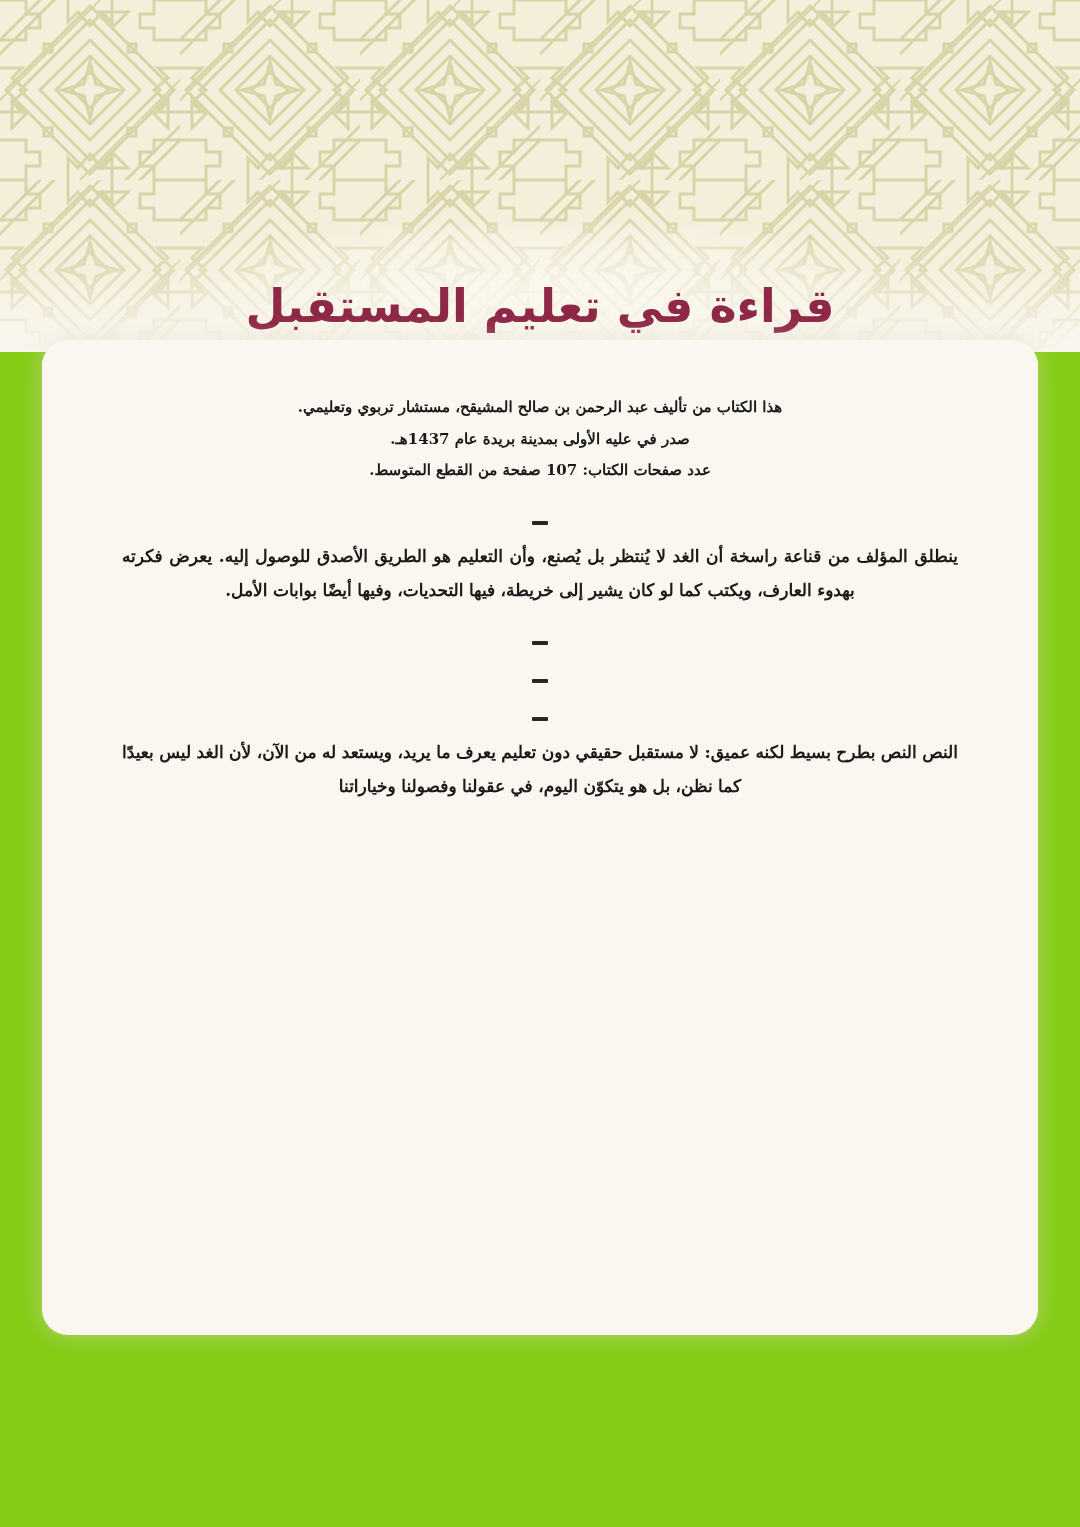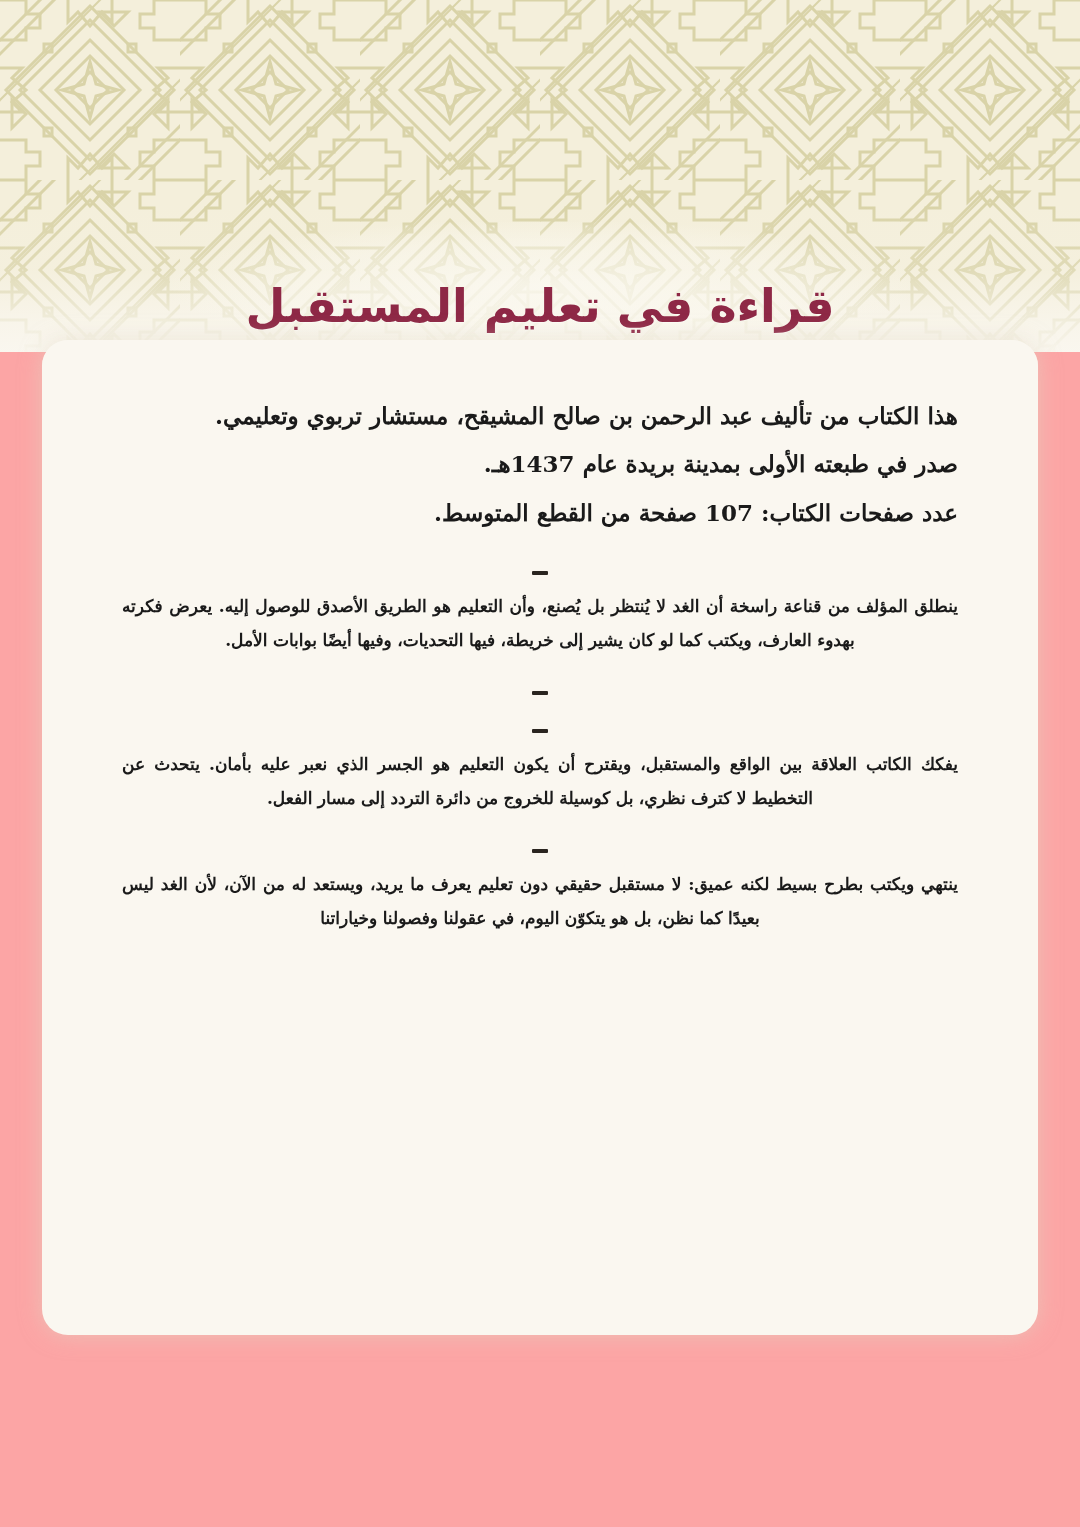--- a/index.html
+++ b/index.html
@@ -13,21 +13,21 @@
     background: #f2eade;
     font-family: "DejaVu Sans", sans-serif;
     overflow: hidden;
     position: relative;
   }
 
   .page {
     position: relative;
     width: 1080px;
     height: 1527px;
-    background: #fca5a5;
+    background: #84cc16;
     overflow: hidden;
   }
 
   
   .pattern-band {
     position: absolute;
     top: 0;
     left: 0;
     width: 1080px;
     height: 352px;
@@ -112,24 +112,25 @@
   }
 
   .card-inner {
     position: relative;
     padding: 52px 80px 40px 80px;
     direction: rtl;
   }
 
   
   .intro-block {
+    text-align: center;
     direction: rtl;
     color: #1a1a1a;
     font-family: "DejaVu Serif", serif;
-    font-size: 23px;
+    font-size: 15px;
     font-weight: bold;
     line-height: 2.1;
     margin: 0 0 4px 0;
   }
   .intro-line {
     display: block;
     white-space: nowrap;
   }
 
   .section {
@@ -219,39 +220,38 @@
 
   <h1 class="page-title">قراءة في تعليم المستقبل</h1>
 
   <div class="content-card">
     <div class="card-top-feather"></div>
 
     <div class="card-inner">
 
       <div class="intro-block">
         <span class="intro-line">هذا الكتاب من تأليف عبد الرحمن بن صالح المشيقح، مستشار تربوي وتعليمي.</span>
-        <span class="intro-line">صدر في طبعته الأولى بمدينة بريدة عام 1437هـ.</span>
+        <span class="intro-line">صدر في عليه الأولى بمدينة بريدة عام 1437هـ.</span>
         <span class="intro-line">عدد صفحات الكتاب: 107 صفحة من القطع المتوسط.</span>
       </div>
 
       <div class="section">
         <span class="divider-dash"></span>
         <p class="para two-line">ينطلق المؤلف من قناعة راسخة أن الغد لا يُنتظر بل يُصنع، وأن التعليم هو الطريق الأصدق للوصول إليه. يعرض فكرته بهدوء العارف، ويكتب كما لو كان يشير إلى خريطة، فيها التحديات، وفيها أيضًا بوابات الأمل.</p>
       </div>
 
       <div class="section">
         <span class="divider-dash"></span>
       </div>
 
       <div class="section">
         <span class="divider-dash"></span>
-        <p class="para two-line">يفكك الكاتب العلاقة بين الواقع والمستقبل، ويقترح أن يكون التعليم هو الجسر الذي نعبر عليه بأمان. يتحدث عن التخطيط لا كترف نظري، بل كوسيلة للخروج من دائرة التردد إلى مسار الفعل.</p>
-      </div>
-
-      <div class="section">
-        <span class="divider-dash"></span>
-        <p class="para two-line">ينتهي ويكتب بطرح بسيط لكنه عميق: لا مستقبل حقيقي دون تعليم يعرف ما يريد، ويستعد له من الآن، لأن الغد ليس بعيدًا كما نظن، بل هو يتكوّن اليوم، في عقولنا وفصولنا وخياراتنا</p>
+      </div>
+
+      <div class="section">
+        <span class="divider-dash"></span>
+        <p class="para two-line">النص النص بطرح بسيط لكنه عميق: لا مستقبل حقيقي دون تعليم يعرف ما يريد، ويستعد له من الآن، لأن الغد ليس بعيدًا كما نظن، بل هو يتكوّن اليوم، في عقولنا وفصولنا وخياراتنا</p>
       </div>
 
     </div>
   </div>
 
 </div>
 
 </body></html>

